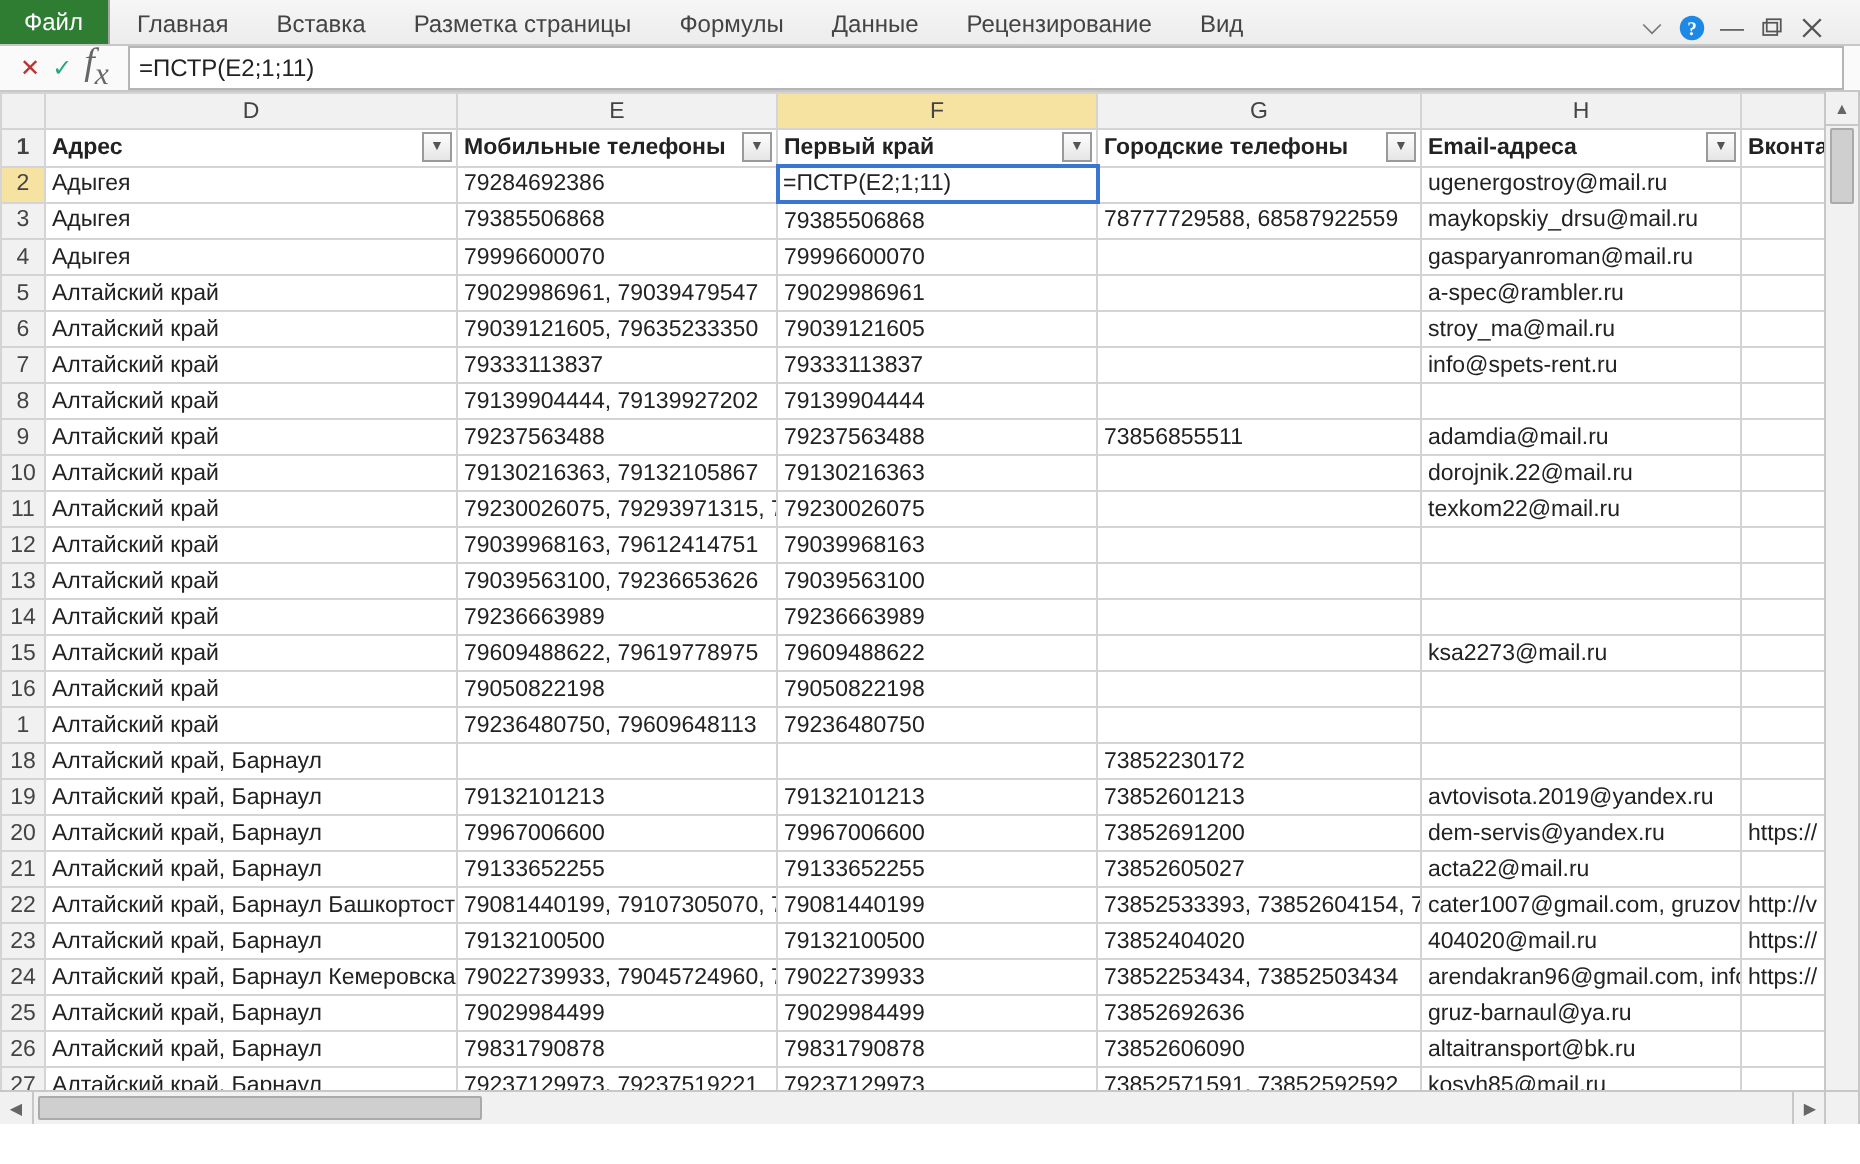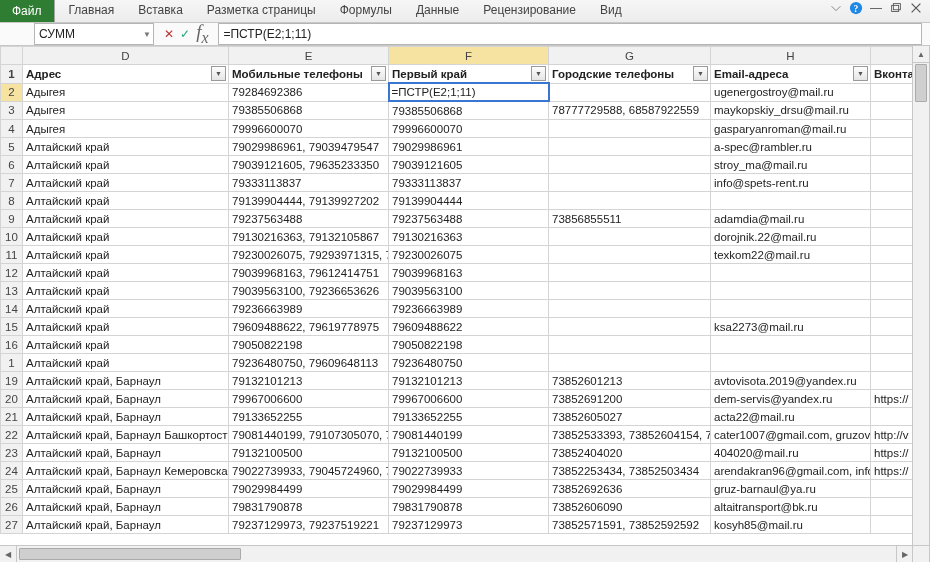--- a/index.html
+++ b/index.html
@@ -1,16 +1,16 @@
 <!DOCTYPE html>
 <html><head>
 <meta charset="utf-8">
 <style>
   html,body{margin:0;padding:0;font-family:"Segoe UI",Arial,sans-serif;font-size:12px;color:#222;background:#fff;height:582px;width:930px;overflow:hidden}
-  .ribbon{height:22px;background:linear-gradient(#f6f6f6,#ececec);border-bottom:1px solid #c7c7c7;display:flex;align-items:flex-start;gap:4px;padding-right:6px}
+  .ribbon{height:22px;background:linear-gradient(#f6f6f6,#ececec);border-bottom:1px solid #c7c7c7;display:flex;align-items:flex-end;gap:4px;padding-right:16px}
   .file-tab{background:#2e7d32;color:#fff;padding:3px 12px;font-size:12px;height:16px;display:flex;align-items:center;border-right:1px solid #a5a5a5}
   .tab{padding:3px 10px;color:#444}
   .rspace{flex:1}
   .ricon{width:16px;height:16px;display:flex;align-items:center;justify-content:center;color:#555;font-size:12px}
   .ricon svg{width:14px;height:14px}
   .help{color:#1976d2}
   .fbar{height:22px;border-bottom:1px solid #c7c7c7;display:flex;align-items:center;background:#fafafa}
   .namebox{width:110px;height:20px;border:1px solid #b5b5b5;margin-left:34px;background:#fff;display:flex;align-items:center;padding:0 4px;position:relative}
   .namebox-dd{position:absolute;right:2px;font-size:8px;color:#777}
   .fbtns{display:flex;align-items:center;gap:6px;margin:0 10px;color:#666}
@@ -78,24 +78,20 @@
       </svg>
     </div>
   <div class="ricon">
       <svg viewBox="0 0 16 16">
         <path d="M3 3l10 10M13 3l-10 10" stroke="#555" stroke-width="1.4"></path>
       </svg>
     </div>
 </div>
 
 <div class="fbar">
-  <div class="namebox">
-    <span>СУММ</span>
-    <span class="namebox-dd">▼</span>
-  </div>
   <div class="fbtns">
     <span style="color:#b33">✕</span>
     <span style="color:#2a7">✓</span>
     <span class="fx">f<sub>x</sub></span>
   </div>
   <div class="formula-input">
     <span>=ПСТР(E2;1;11)</span>
   </div>
 </div>
 
@@ -270,20 +266,29 @@
           <tr>
             <td class="rowh">1</td>
             <td>Алтайский край</td>
             <td>79236480750, 79609648113</td>
             <td>79236480750</td>
             <td></td>
             <td></td>
             <td></td>
           </tr>
           <tr>
+            <td class="rowh">18</td>
+            <td>Алтайский край, Барнаул</td>
+            <td></td>
+            <td></td>
+            <td>73852230172</td>
+            <td></td>
+            <td></td>
+          </tr>
+          <tr>
             <td class="rowh">19</td>
             <td>Алтайский край, Барнаул</td>
             <td>79132101213</td>
             <td>79132101213</td>
             <td>73852601213</td>
             <td>avtovisota.2019@yandex.ru</td>
             <td></td>
           </tr>
           <tr>
             <td class="rowh">20</td>

